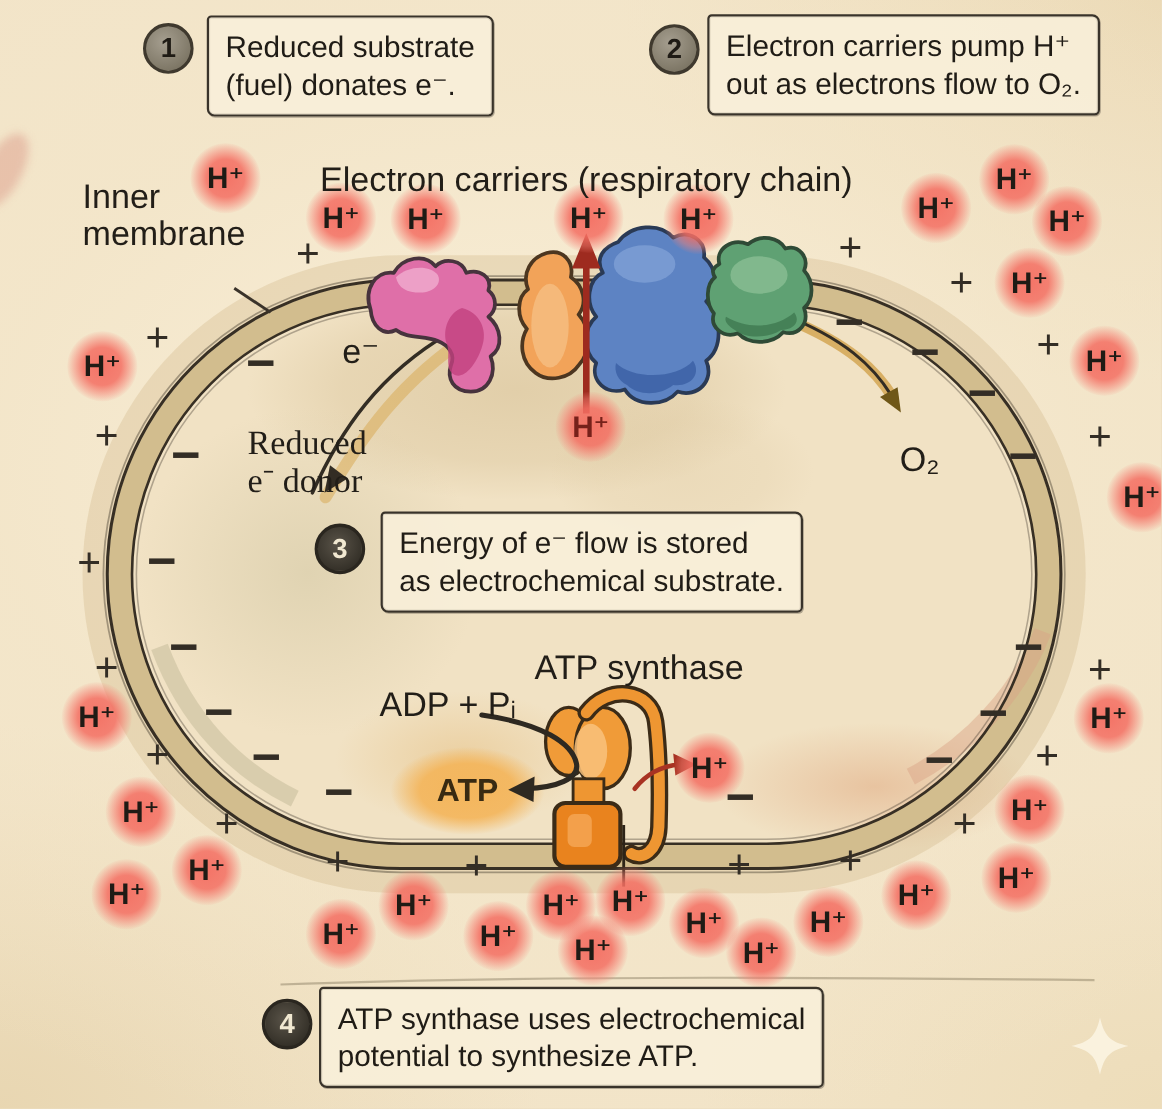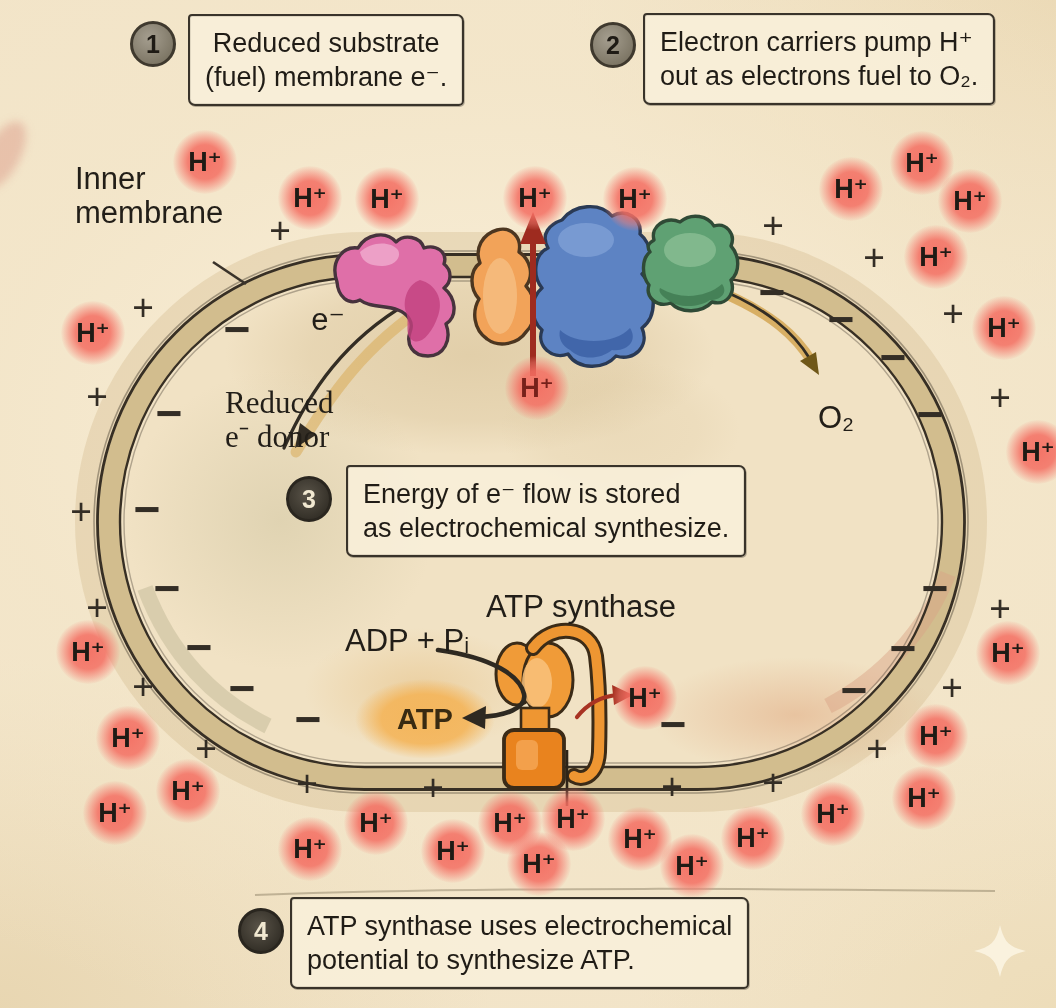--- a/index.html
+++ b/index.html
@@ -248,50 +248,51 @@
       <div class="charge minus" style="left: 893px; top: 357px;">−</div>
       <div class="charge minus" style="left: 841px; top: 319px;">−</div>
       <div class="charge minus" style="left: 772px; top: 292px;">−</div>
     </div>
 
   <div class="layer labels">
     <div class="lbl" style="left:75px;top:162px;">
       <div>Inner</div>
       <div>membrane</div>
     </div>
+    <div class="lbl center" style="left:533px;top:164px;">Electron carriers (respiratory chain)</div>
     <div class="lbl" style="left:225px;top:386px;font-family:Liberation Serif, serif;">
       <div>Reduced</div>
       <div>e⁻ donor</div>
     </div>
     <div class="lbl center" style="left:328px;top:320px;">e⁻</div>
     <div class="lbl center" style="left:836px;top:418px;">
       <div>O₂</div>
     </div>
     <div class="lbl center" style="left:537px;top:607px;margin-left:44px;">ATP synthase</div>
     <div class="lbl" style="left:345px;top:624px;">ADP + Pᵢ</div>
     <div class="lbl center" style="left:425px;top:719px;font-size:29px;font-weight:600;color:#382a12;">ATP</div>
   </div>
 
   <div class="layer boxes">
     <div class="badge badge--light" style="left:130px;top:21px;">1</div>
-    <div class="callout" style="left:188px;top:14px;text-align:center;">
+    <div class="callout" style="left:188px;top:14px;">
       <div>Reduced substrate</div>
-      <div>(fuel) membrane e⁻.</div>
+      <div>(fuel) donates e⁻.</div>
     </div>
 
     <div class="badge badge--light" style="left:590px;top:22px;">2</div>
     <div class="callout" style="left:643px;top:13px;">
       <div>Electron carriers pump H⁺</div>
-      <div>out as electrons fuel to O₂.</div>
+      <div>out as electrons flow to O₂.</div>
     </div>
 
     <div class="badge badge--dark" style="left:286px;top:476px;">3</div>
     <div class="callout" style="left:346px;top:465px;">
       <div>Energy of e⁻ flow is stored</div>
-      <div>as electrochemical synthesize.</div>
+      <div>as electrochemical substrate.</div>
     </div>
 
     <div class="badge badge--dark" style="left:238px;top:908px;">4</div>
     <div class="callout" style="left:290px;top:897px;">
       <div>ATP synthase uses electrochemical</div>
       <div>potential to synthesize ATP.</div>
     </div>
   </div>
 </div>
 

